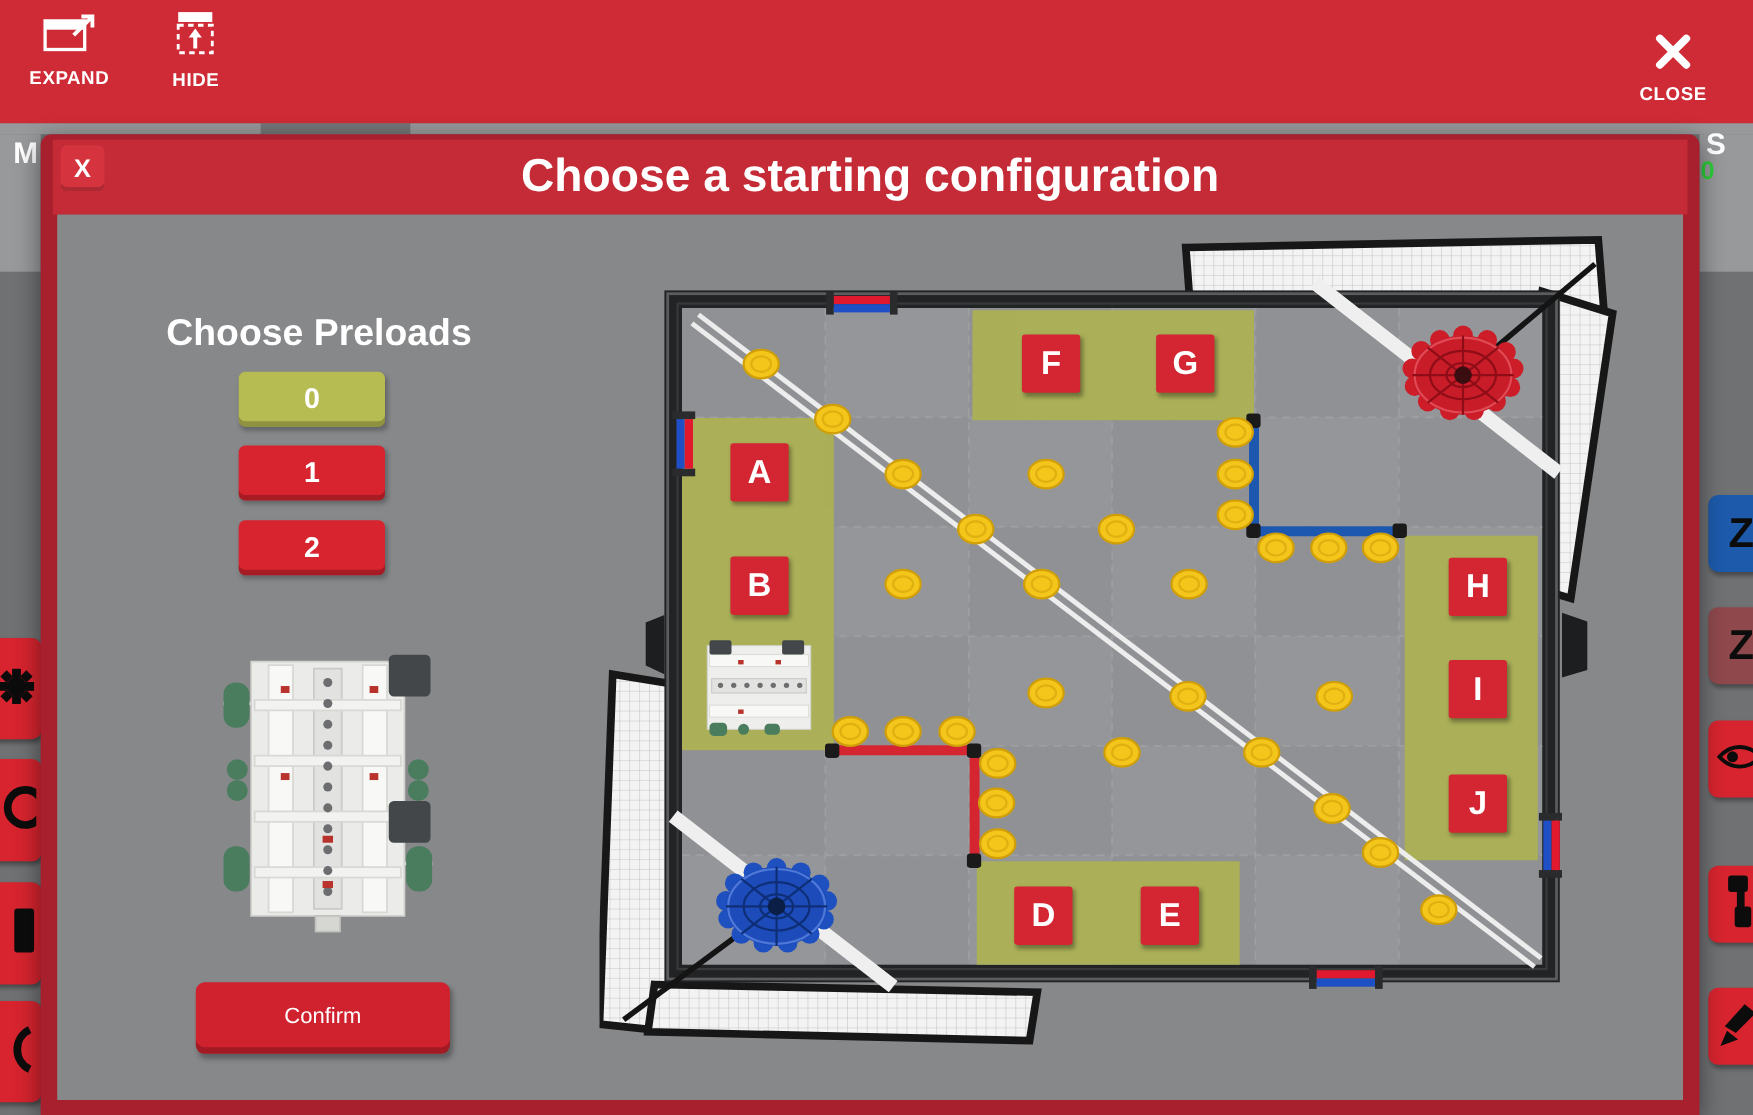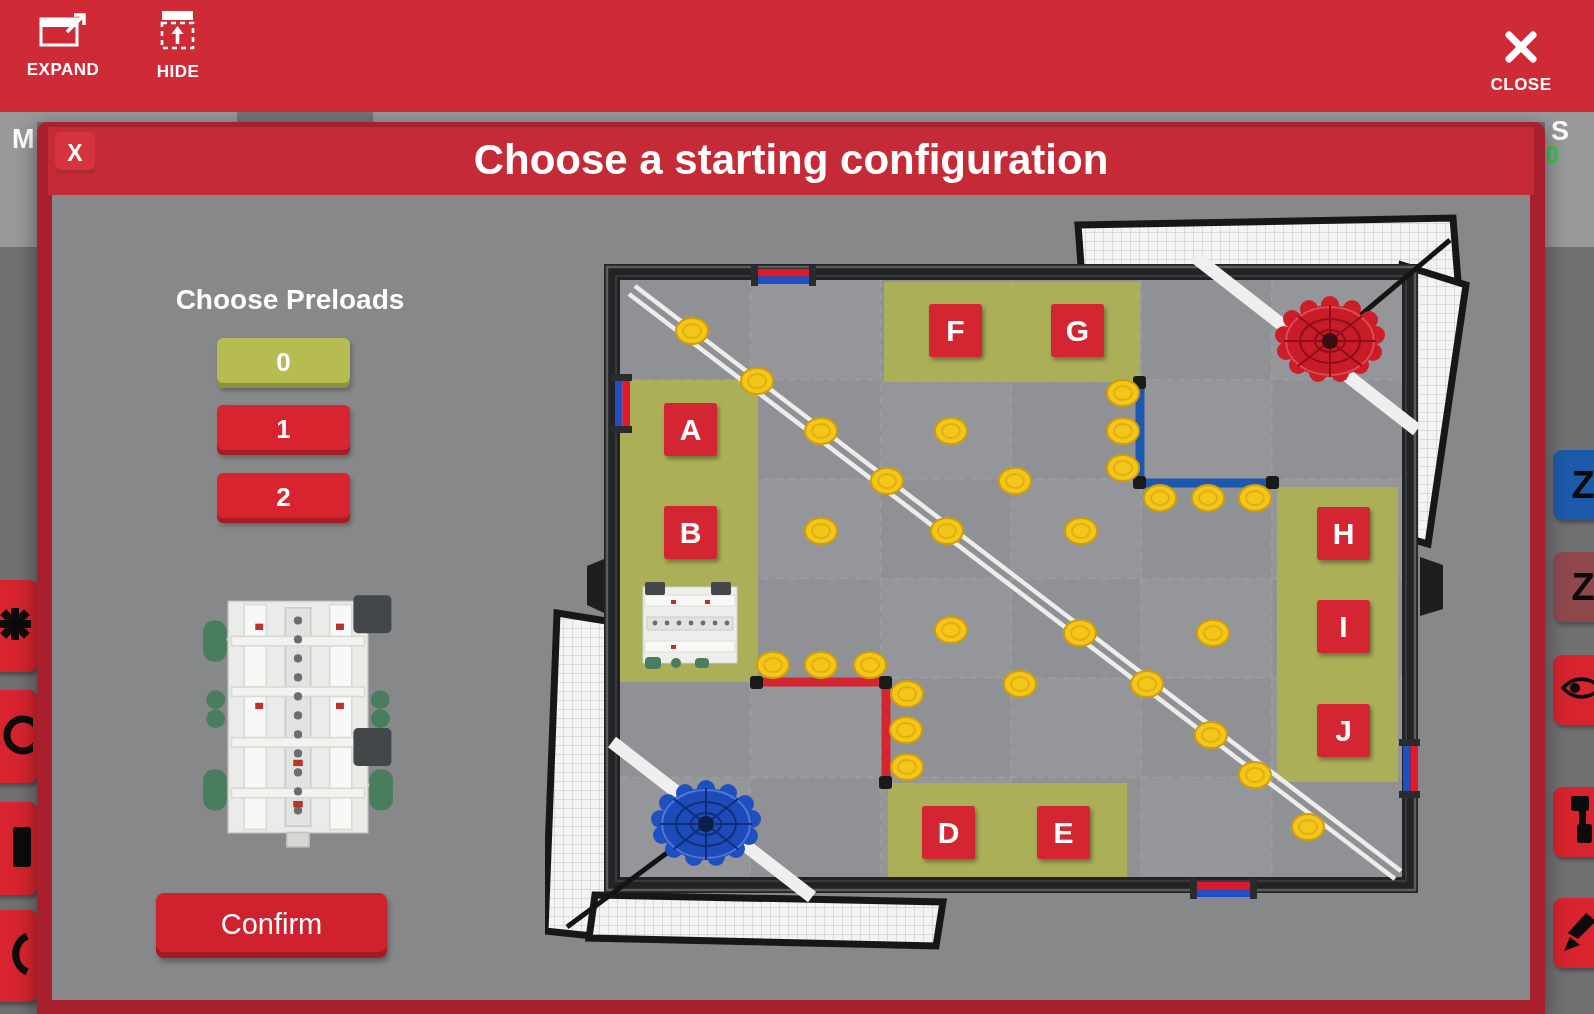--- a/index.html
+++ b/index.html
@@ -30,29 +30,29 @@
            border-radius:10px 10px 0 0; z-index:10; box-shadow:0 6px 22px rgba(0,0,0,.45); }
   #modal-header { left:48px; top:127px; width:1486px; height:68px; background:#c52b37; z-index:11; }
   #modal-title { width:100%; text-align:center; line-height:66px; color:#fff; font-size:42px; font-weight:bold; }
   #modal-close { left:55px; top:132px; width:40px; height:42px; background:#d5343f; border-radius:6px;
                  color:#fff; font-weight:bold; font-size:23px; text-align:center; line-height:42px;
                  box-shadow:inset 0 -4px 0 rgba(0,0,0,.18); z-index:12; cursor:pointer; }
   #modal-body { left:52px; top:195px; width:1478px; height:805px; background:#87888a; z-index:11; }
 
   
   #preloads-heading { left:140px; top:284px; width:300px; text-align:center; color:#fff;
-                      font-size:28px; font-weight:bold; z-index:13; }
+                      font-size:34px; font-weight:bold; z-index:13; }
   .preload-btn { position:absolute; left:217px; width:133px; height:50px; border-radius:6px;
                  color:#fff; font-size:26px; font-weight:bold; text-align:center; line-height:48px;
                  background:#d7242f; box-shadow:inset 0 -5px 0 rgba(0,0,0,.22), 2px 3px 4px rgba(0,0,0,.25);
                  z-index:13; cursor:pointer; }
   .preload-btn.olive { background:#b6bc52; }
   #robot-preview { left:203px; top:592px; z-index:13; }
-  #confirm-btn { left:156px; top:893px; width:231px; height:65px; background:#d0222e; border-radius:8px;
-                 color:#fff; font-size:29px; text-align:center; line-height:63px;
+  #confirm-btn { left:178px; top:893px; width:231px; height:65px; background:#d0222e; border-radius:8px;
+                 color:#fff; font-size:20px; text-align:center; line-height:63px;
                  box-shadow:inset 0 -6px 0 rgba(0,0,0,.22), 2px 4px 5px rgba(0,0,0,.3); z-index:13; cursor:pointer; }
 
   
   #field-layer { left:545px; top:205px; width:935px; height:745px; z-index:12; }
   .marker { position:absolute; width:53px; height:53px; background:#d42532; border-radius:3px;
             color:#fff; font-size:30px; font-weight:bold; text-align:center; line-height:53px;
             box-shadow:2px 3px 4px rgba(0,0,0,.35); z-index:5; cursor:pointer; }
 </style>
 </head>
 <body>

